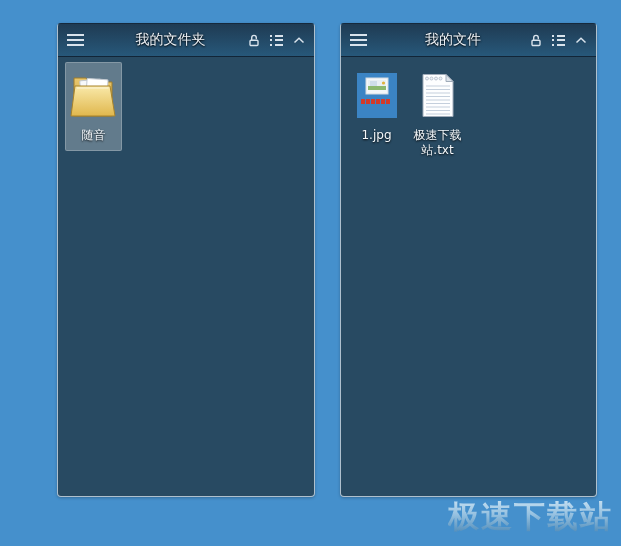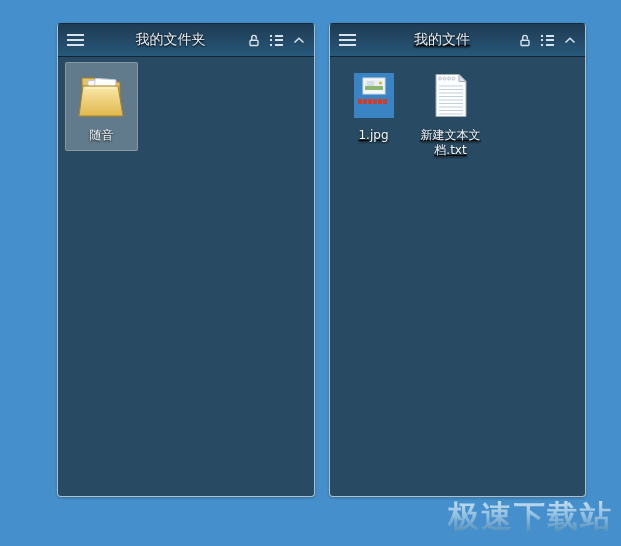--- a/index.html
+++ b/index.html
@@ -21,21 +21,21 @@
     position:absolute;
     top:23px;
     height:474px;
     background:var(--panel-background,#284a62);
     border:1px solid rgba(232,243,251,0.7);
     border-top:1px solid #16293c;
     border-radius:4px;
     box-shadow:0 1px 3px rgba(0,0,0,0.25);
   }
   .fence-left{left:57px;width:258px;}
-  .fence-right{left:329px;width:257px;text-decoration:underline;}
+  .fence-right{left:340px;width:257px;}
   .fence-header{
     height:33px;
     display:grid;
     grid-template-columns:26px 1fr auto;
     align-items:center;
     padding:0 9px;
     background:linear-gradient(180deg,var(--header-gradient-top,#1f3b53),var(--header-gradient-bottom,#27587a));
     border-bottom:1px solid rgba(8,20,33,0.55);
     border-radius:3px 3px 0 0;
   }
@@ -56,21 +56,21 @@
   .lrow::before{content:"";position:absolute;left:0;top:0;width:2px;height:2px;background:var(--icon-color,#d9e3ec);}
   .lrow::after{content:"";position:absolute;left:4.5px;top:0;right:0;height:2px;background:var(--icon-color,#d9e3ec);}
   .fence-body{
     padding:5px 7px;
     display:flex;
     flex-wrap:wrap;
     align-items:flex-start;
     gap:4px;
   }
   .item{
-    width:73px;
+    width:57px;
     padding:4px 2px 8px;
     display:flex;
     flex-direction:column;
     align-items:center;
     border-radius:2px;
     cursor:pointer;
   }
   .item.selected{
     background:var(--selection-fill,rgba(255,255,255,0.27));
     box-shadow:inset 0 0 0 1px rgba(255,255,255,0.22);
@@ -229,20 +229,20 @@
               <line x1="5" y1="20" x2="29" y2="20"></line>
               <line x1="5" y1="23.5" x2="29" y2="23.5"></line>
               <line x1="5" y1="27" x2="29" y2="27"></line>
               <line x1="5" y1="30.5" x2="29" y2="30.5"></line>
               <line x1="5" y1="34" x2="29" y2="34"></line>
               <line x1="5" y1="37.5" x2="29" y2="37.5"></line>
               <line x1="5" y1="41" x2="29" y2="41"></line>
             </g>
           </svg>
         </div>
-        <div class="item-label">新建文本文档.txt</div>
+        <div class="item-label">极速下载站.txt</div>
       </div>
 
     </div>
   </section>
 
   <div class="watermark">极速下载站</div>
 </div>
 
 </body></html>

